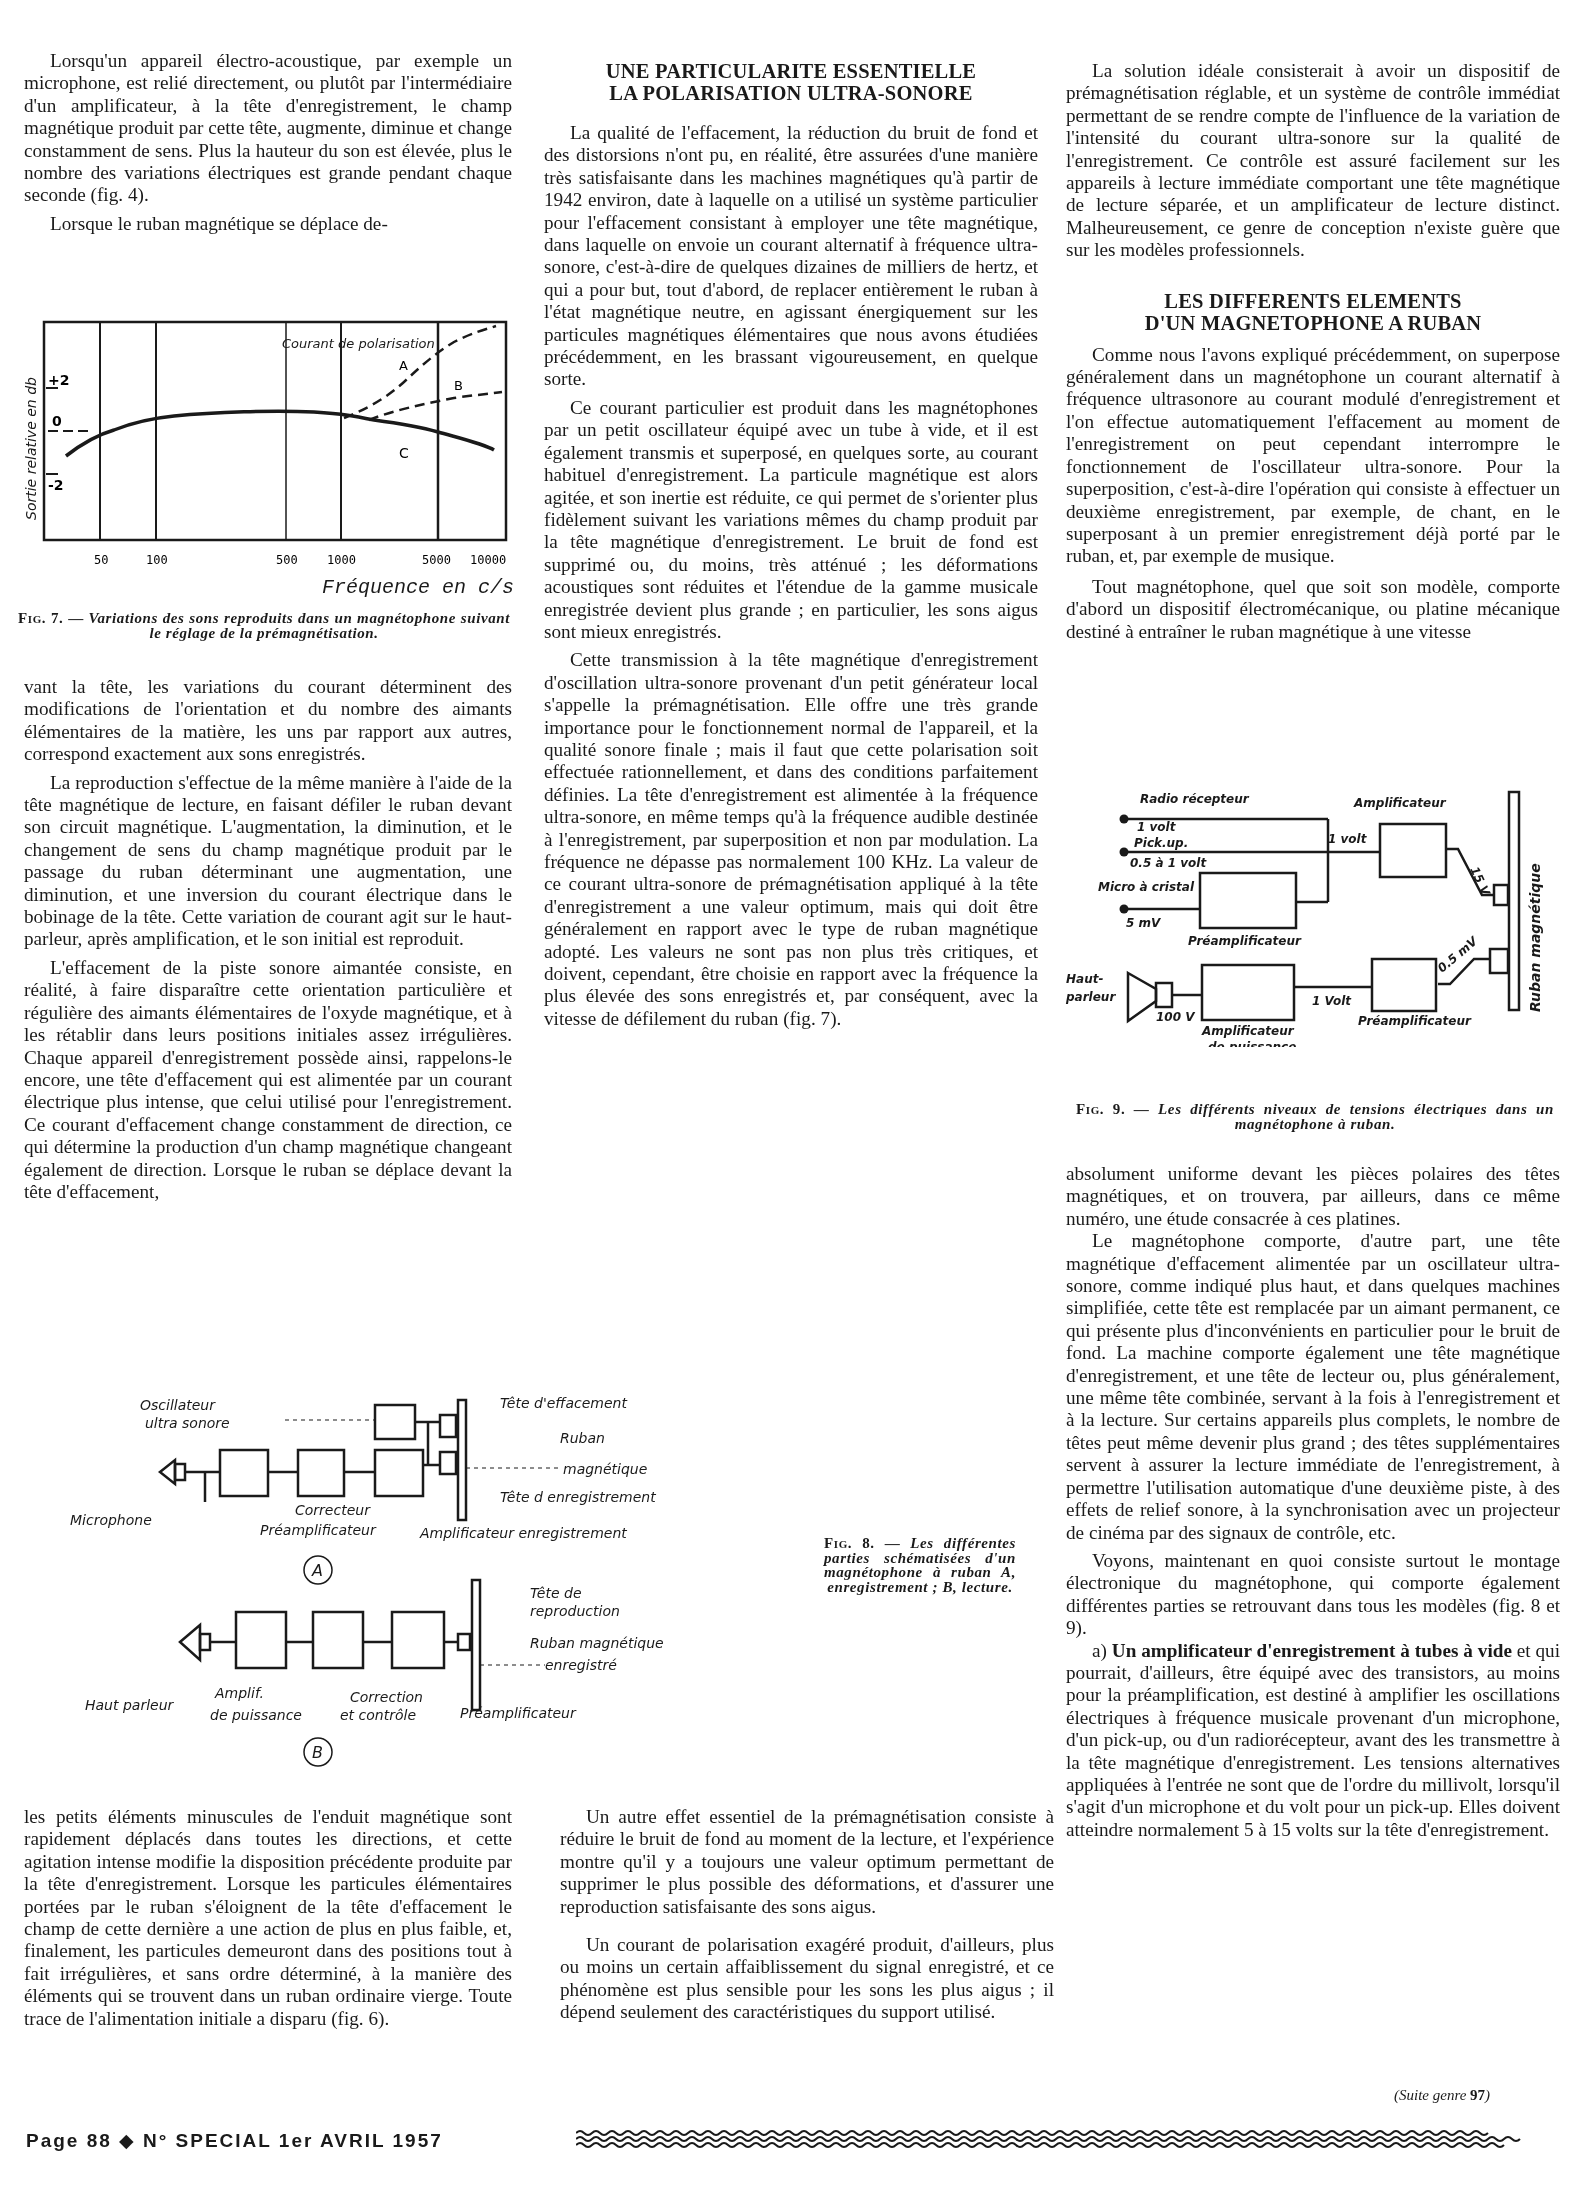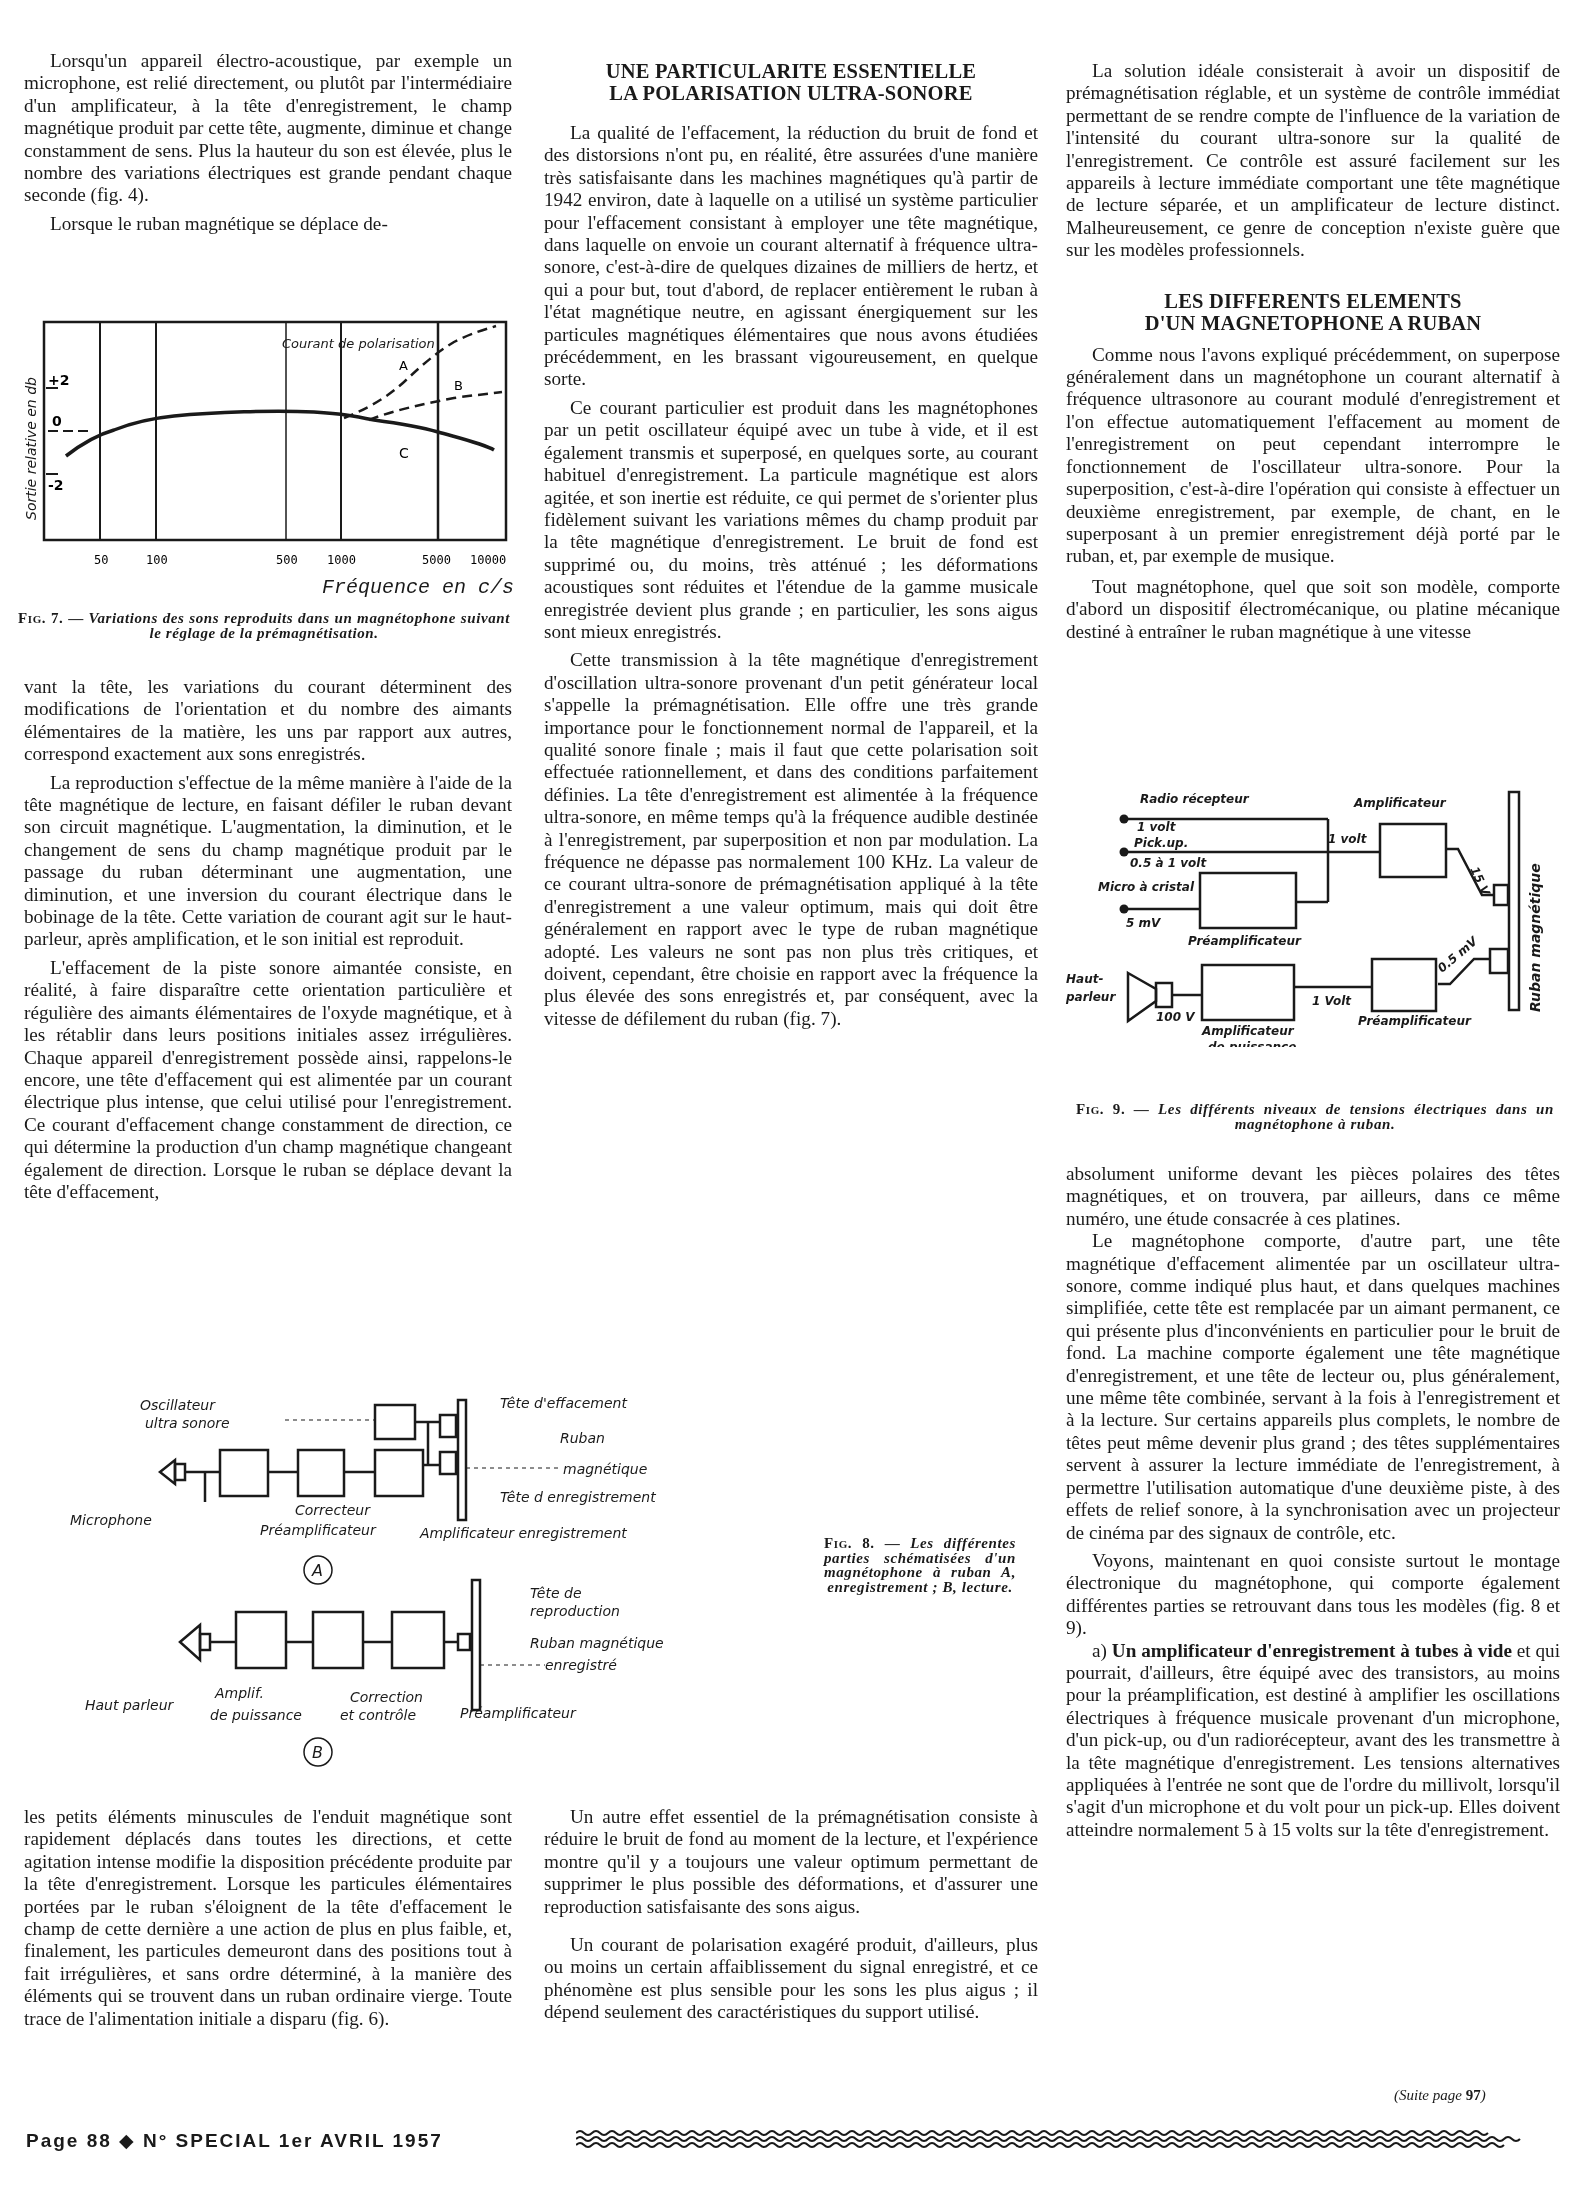--- a/index.html
+++ b/index.html
@@ -163,21 +163,21 @@
 
 <div class="col" style="left:544px; top:60px; width:494px;">
   <h2 class="h">UNE PARTICULARITE ESSENTIELLE</h2>
   <h2 class="h">LA POLARISATION ULTRA-SONORE</h2>
   <div style="height:18px;"></div>
   <p class="p">La qualité de l'effacement, la réduction du bruit de fond et des distorsions n'ont pu, en réalité, être assurées d'une manière très satisfaisante dans les machines magnétiques qu'à partir de 1942 environ, date à laquelle on a utilisé un système particulier pour l'effacement consistant à employer une tête magnétique, dans laquelle on envoie un courant alternatif à fréquence ultra-sonore, c'est-à-dire de quelques dizaines de milliers de hertz, et qui a pour but, tout d'abord, de replacer entièrement le ruban à l'état magnétique neutre, en agissant énergiquement sur les particules magnétiques élémentaires que nous avons étudiées précédemment, en les brassant vigoureusement, en quelque sorte.</p>
   <p class="p">Ce courant particulier est produit dans les magnétophones par un petit oscillateur équipé avec un tube à vide, et il est également transmis et superposé, en quelques sorte, au courant habituel d'enregistrement. La particule magnétique est alors agitée, et son inertie est réduite, ce qui permet de s'orienter plus fidèlement suivant les variations mêmes du champ produit par la tête magnétique d'enregistrement. Le bruit de fond est supprimé ou, du moins, très atténué ; les déformations acoustiques sont réduites et l'étendue de la gamme musicale enregistrée devient plus grande ; en particulier, les sons aigus sont mieux enregistrés.</p>
   <p class="p">Cette transmission à la tête magnétique d'enregistrement d'oscillation ultra-sonore provenant d'un petit générateur local s'appelle la prémagnétisation. Elle offre une très grande importance pour le fonctionnement normal de l'appareil, et la qualité sonore finale ; mais il faut que cette polarisation soit effectuée rationnellement, et dans des conditions parfaitement définies. La tête d'enregistrement est alimentée à la fréquence ultra-sonore, en même temps qu'à la fréquence audible destinée à l'enregistrement, par superposition et non par modulation. La fréquence ne dépasse pas normalement 100 KHz. La valeur de ce courant ultra-sonore de prémagnétisation appliqué à la tête d'enregistrement a une valeur optimum, mais qui doit être généralement en rapport avec le type de ruban magnétique adopté. Les valeurs ne sont pas non plus très critiques, et doivent, cependant, être choisie en rapport avec la fréquence la plus élevée des sons enregistrés et, par conséquent, avec la vitesse de défilement du ruban (fig. 7).</p>
 </div>
 
-<div class="col" style="left:544px; top:1806px; width:494px;">
+<div class="col" style="left:560px; top:1806px; width:494px;">
   <p class="p">Un autre effet essentiel de la prémagnétisation consiste à réduire le bruit de fond au moment de la lecture, et l'expérience montre qu'il y a toujours une valeur optimum permettant de supprimer le plus possible des déformations, et d'assurer une reproduction satisfaisante des sons aigus.</p>
   <p class="p" style="margin-top:16px;">Un courant de polarisation exagéré produit, d'ailleurs, plus ou moins un certain affaiblissement du signal enregistré, et ce phénomène est plus sensible pour les sons les plus aigus ; il dépend seulement des caractéristiques du support utilisé.</p>
 </div>
 
 <div class="col" style="left:1066px; top:60px; width:494px;">
   <p class="p">La solution idéale consisterait à avoir un dispositif de prémagnétisation réglable, et un système de contrôle immédiat permettant de se rendre compte de l'influence de la variation de l'intensité du courant ultra-sonore sur la qualité de l'enregistrement. Ce contrôle est assuré facilement sur les appareils à lecture immédiate comportant une tête magnétique de lecture séparée, et un amplificateur de lecture distinct. Malheureusement, ce genre de conception n'existe guère que sur les modèles professionnels.</p>
   <div style="height:28px;"></div>
   <h2 class="h">LES DIFFERENTS ELEMENTS</h2>
   <h2 class="h">D'UN MAGNETOPHONE A RUBAN</h2>
   <div style="height:10px;"></div>
@@ -242,21 +242,21 @@
   </p>
 </div>
 
 <div class="col" style="left:1066px; top:1163px; width:494px;">
   <p class="p noindent">absolument uniforme devant les pièces polaires des têtes magnétiques, et on trouvera, par ailleurs, dans ce même numéro, une étude consacrée à ces platines.</p>
   <p class="p" style="margin-top:0;">Le magnétophone comporte, d'autre part, une tête magnétique d'effacement alimentée par un oscillateur ultra-sonore, comme indiqué plus haut, et dans quelques machines simplifiée, cette tête est remplacée par un aimant permanent, ce qui présente plus d'inconvénients en particulier pour le bruit de fond. La machine comporte également une tête magnétique d'enregistrement, et une tête de lecteur ou, plus généralement, une même tête combinée, servant à la fois à l'enregistrement et à la lecture. Sur certains appareils plus complets, le nombre de têtes peut même devenir plus grand ; des têtes supplémentaires servent à assurer la lecture immédiate de l'enregistrement, à permettre l'utilisation automatique d'une deuxième piste, à des effets de relief sonore, à la synchronisation avec un projecteur de cinéma par des signaux de contrôle, etc.</p>
   <p class="p" style="margin-top:6px;">Voyons, maintenant en quoi consiste surtout le montage électronique du magnétophone, qui comporte également différentes parties se retrouvant dans tous les modèles (fig. 8 et 9).</p>
   <p class="p" style="margin-top:0;"><span>a) </span><b>Un amplificateur d'enregistrement à tubes à vide</b><span> et qui pourrait, d'ailleurs, être équipé avec des transistors, au moins pour la préamplification, est destiné à amplifier les oscillations électriques à fréquence musicale provenant d'un microphone, d'un pick-up, ou d'un radiorécepteur, avant des les transmettre à la tête magnétique d'enregistrement. Les tensions alternatives appliquées à l'entrée ne sont que de l'ordre du millivolt, lorsqu'il s'agit d'un microphone et du volt pour un pick-up. Elles doivent atteindre normalement 5 à 15 volts sur la tête d'enregistrement.</span></p>
 </div>
 
-<div class="suite"><span>(Suite page </span><b>97</b><span>)</span></div>
+<div class="suite"><span>(Suite genre </span><b>97</b><span>)</span></div>
 
 <div class="footer">Page 88 ◆ N° SPECIAL 1er AVRIL 1957</div>
 <svg class="wave" width="992" height="22" viewBox="0 0 992 22">
   <g fill="none" stroke="#1a1a1a" stroke-width="2">
     <path d="M0,5 q4,-4 8,0 t8,0 t8,0 t8,0 t8,0 t8,0 t8,0 t8,0 t8,0 t8,0 t8,0 t8,0 t8,0 t8,0 t8,0 t8,0 t8,0 t8,0 t8,0 t8,0 t8,0 t8,0 t8,0 t8,0 t8,0 t8,0 t8,0 t8,0 t8,0 t8,0 t8,0 t8,0 t8,0 t8,0 t8,0 t8,0 t8,0 t8,0 t8,0 t8,0 t8,0 t8,0 t8,0 t8,0 t8,0 t8,0 t8,0 t8,0 t8,0 t8,0 t8,0 t8,0 t8,0 t8,0 t8,0 t8,0 t8,0 t8,0 t8,0 t8,0 t8,0 t8,0 t8,0 t8,0 t8,0 t8,0 t8,0 t8,0 t8,0 t8,0 t8,0 t8,0 t8,0 t8,0 t8,0 t8,0 t8,0 t8,0 t8,0 t8,0 t8,0 t8,0 t8,0 t8,0 t8,0 t8,0 t8,0 t8,0 t8,0 t8,0 t8,0 t8,0 t8,0 t8,0 t8,0 t8,0 t8,0 t8,0 t8,0 t8,0 t8,0 t8,0 t8,0 t8,0 t8,0 t8,0 t8,0 t8,0 t8,0 t8,0 t8,0 t8,0 t8,0 t8,0"></path>
     <path d="M0,11 q4,-4 8,0 t8,0 t8,0 t8,0 t8,0 t8,0 t8,0 t8,0 t8,0 t8,0 t8,0 t8,0 t8,0 t8,0 t8,0 t8,0 t8,0 t8,0 t8,0 t8,0 t8,0 t8,0 t8,0 t8,0 t8,0 t8,0 t8,0 t8,0 t8,0 t8,0 t8,0 t8,0 t8,0 t8,0 t8,0 t8,0 t8,0 t8,0 t8,0 t8,0 t8,0 t8,0 t8,0 t8,0 t8,0 t8,0 t8,0 t8,0 t8,0 t8,0 t8,0 t8,0 t8,0 t8,0 t8,0 t8,0 t8,0 t8,0 t8,0 t8,0 t8,0 t8,0 t8,0 t8,0 t8,0 t8,0 t8,0 t8,0 t8,0 t8,0 t8,0 t8,0 t8,0 t8,0 t8,0 t8,0 t8,0 t8,0 t8,0 t8,0 t8,0 t8,0 t8,0 t8,0 t8,0 t8,0 t8,0 t8,0 t8,0 t8,0 t8,0 t8,0 t8,0 t8,0 t8,0 t8,0 t8,0 t8,0 t8,0 t8,0 t8,0 t8,0 t8,0 t8,0 t8,0 t8,0 t8,0 t8,0 t8,0 t8,0 t8,0 t8,0 t8,0 t8,0 t8,0 t8,0 t8,0 t8,0"></path>
     <path d="M0,17 q4,-4 8,0 t8,0 t8,0 t8,0 t8,0 t8,0 t8,0 t8,0 t8,0 t8,0 t8,0 t8,0 t8,0 t8,0 t8,0 t8,0 t8,0 t8,0 t8,0 t8,0 t8,0 t8,0 t8,0 t8,0 t8,0 t8,0 t8,0 t8,0 t8,0 t8,0 t8,0 t8,0 t8,0 t8,0 t8,0 t8,0 t8,0 t8,0 t8,0 t8,0 t8,0 t8,0 t8,0 t8,0 t8,0 t8,0 t8,0 t8,0 t8,0 t8,0 t8,0 t8,0 t8,0 t8,0 t8,0 t8,0 t8,0 t8,0 t8,0 t8,0 t8,0 t8,0 t8,0 t8,0 t8,0 t8,0 t8,0 t8,0 t8,0 t8,0 t8,0 t8,0 t8,0 t8,0 t8,0 t8,0 t8,0 t8,0 t8,0 t8,0 t8,0 t8,0 t8,0 t8,0 t8,0 t8,0 t8,0 t8,0 t8,0 t8,0 t8,0 t8,0 t8,0 t8,0 t8,0 t8,0 t8,0 t8,0 t8,0 t8,0 t8,0 t8,0 t8,0 t8,0 t8,0 t8,0 t8,0 t8,0 t8,0 t8,0 t8,0 t8,0 t8,0 t8,0 t8,0 t8,0"></path>
   </g>
 </svg>
 

